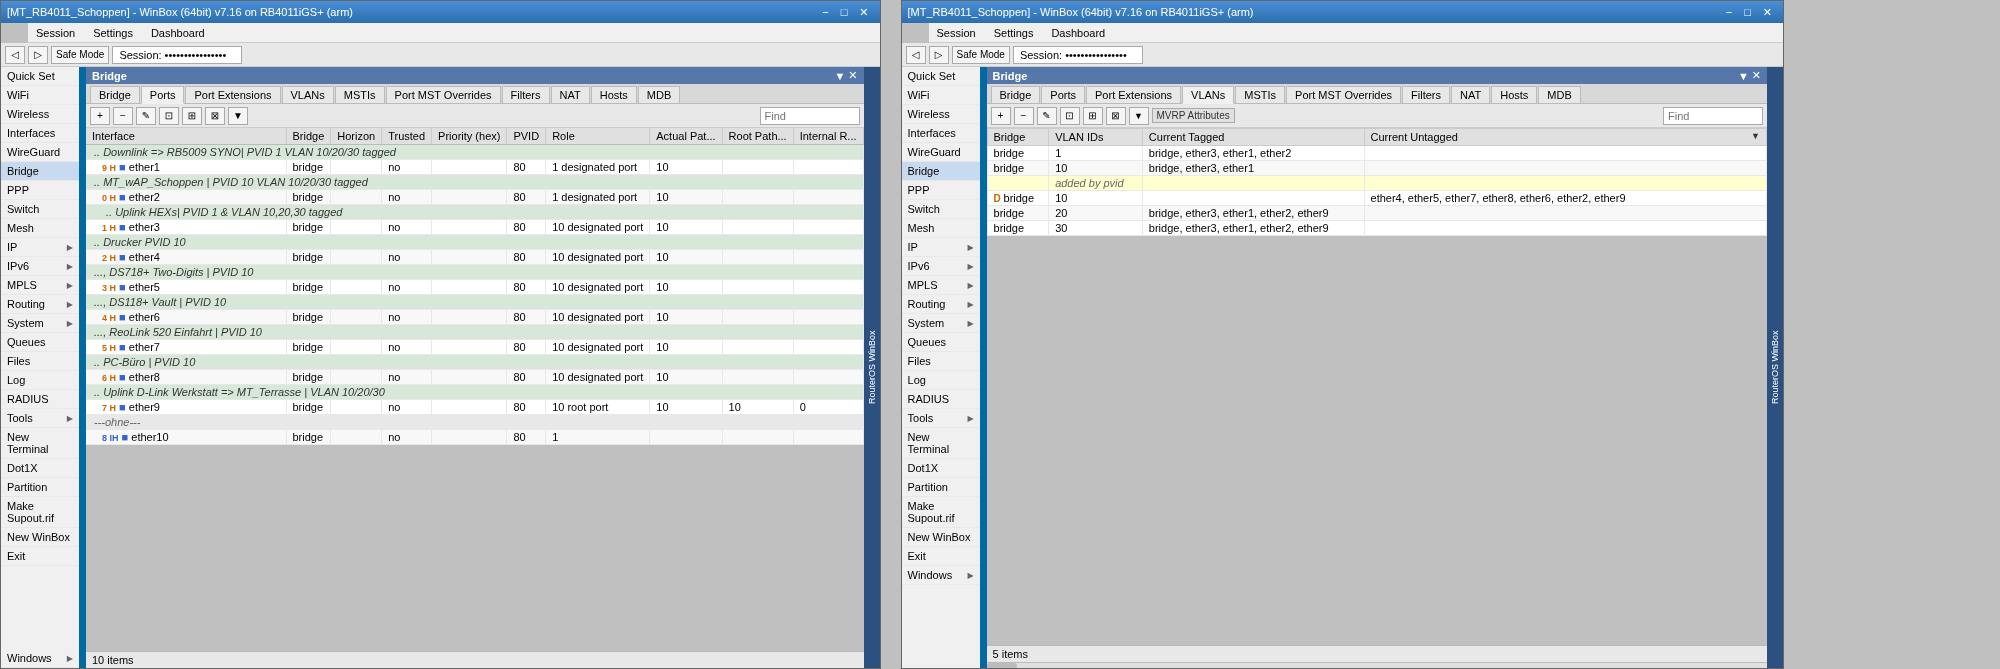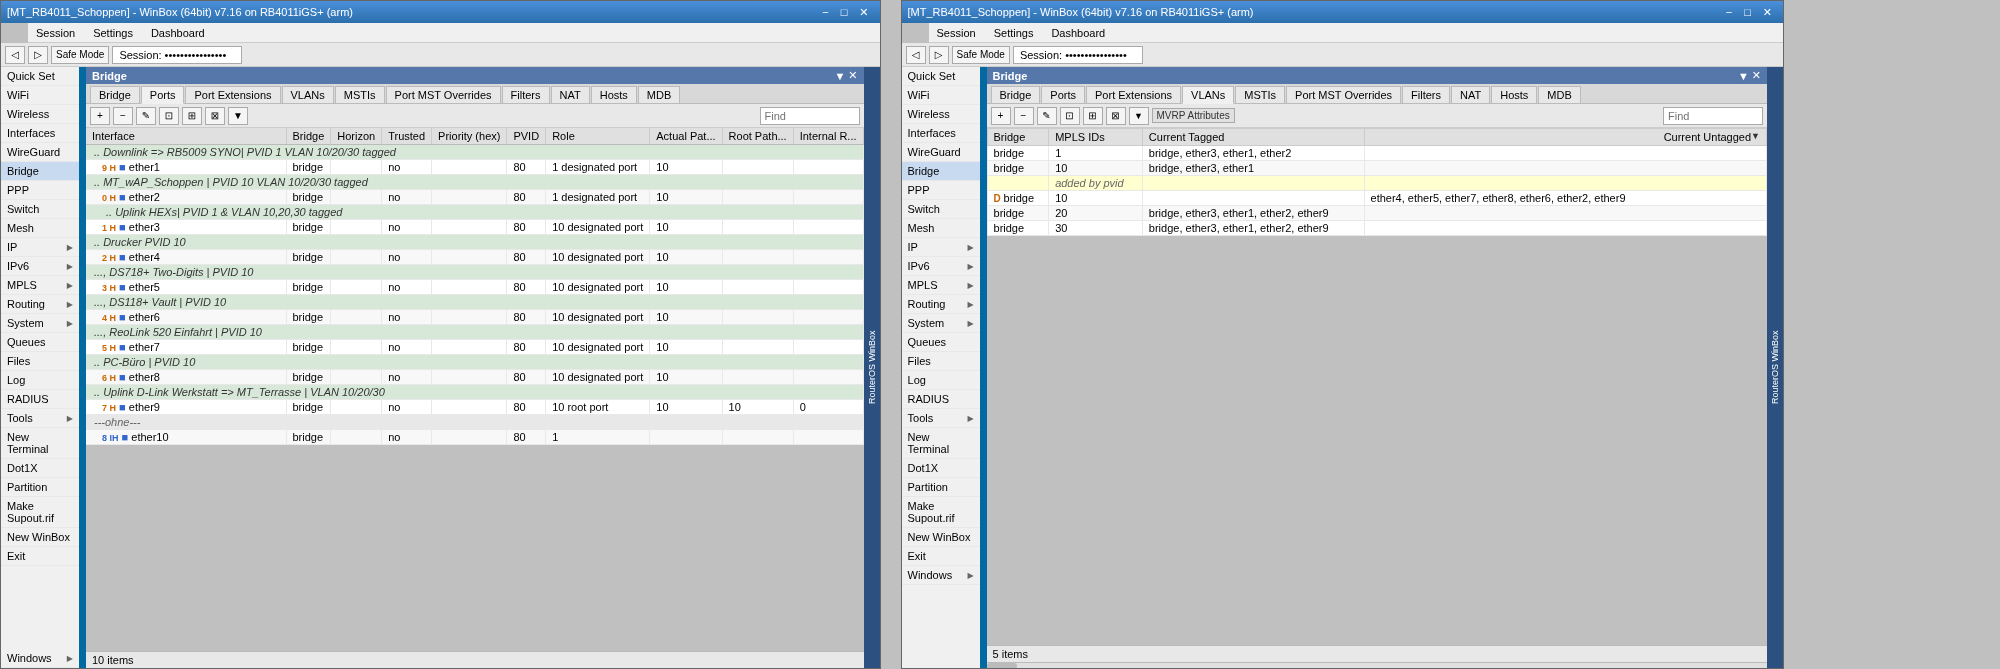--- a/index.html
+++ b/index.html
@@ -555,23 +555,23 @@
           <button class="toolbar-btn" style="font-size:9px;">▼</button>
           <button class="mrp-button">MVRP Attributes</button>
           <input type="text" class="search-box" placeholder="Find" style="">
         </div>
 
         <div class="table-container">
           <table class="vlan-table">
             <thead>
               <tr>
                 <th>Bridge</th>
-                <th>MPLS IDs</th>
+                <th>VLAN IDs</th>
                 <th>Current Tagged</th>
-                <th style="min-width:350px;text-align:right;">Current Untagged
+                <th style="min-width:350px;">Current Untagged
                   <span style="float:right; font-size:9px; color:#333;">▼</span>
                 </th>
               </tr>
             </thead>
             <tbody>
               <tr class="row-odd vlan-row-hover">
                 <td>bridge</td>
                 <td>1</td>
                 <td>bridge, ether3, ether1, ether2</td>
                 <td></td>

